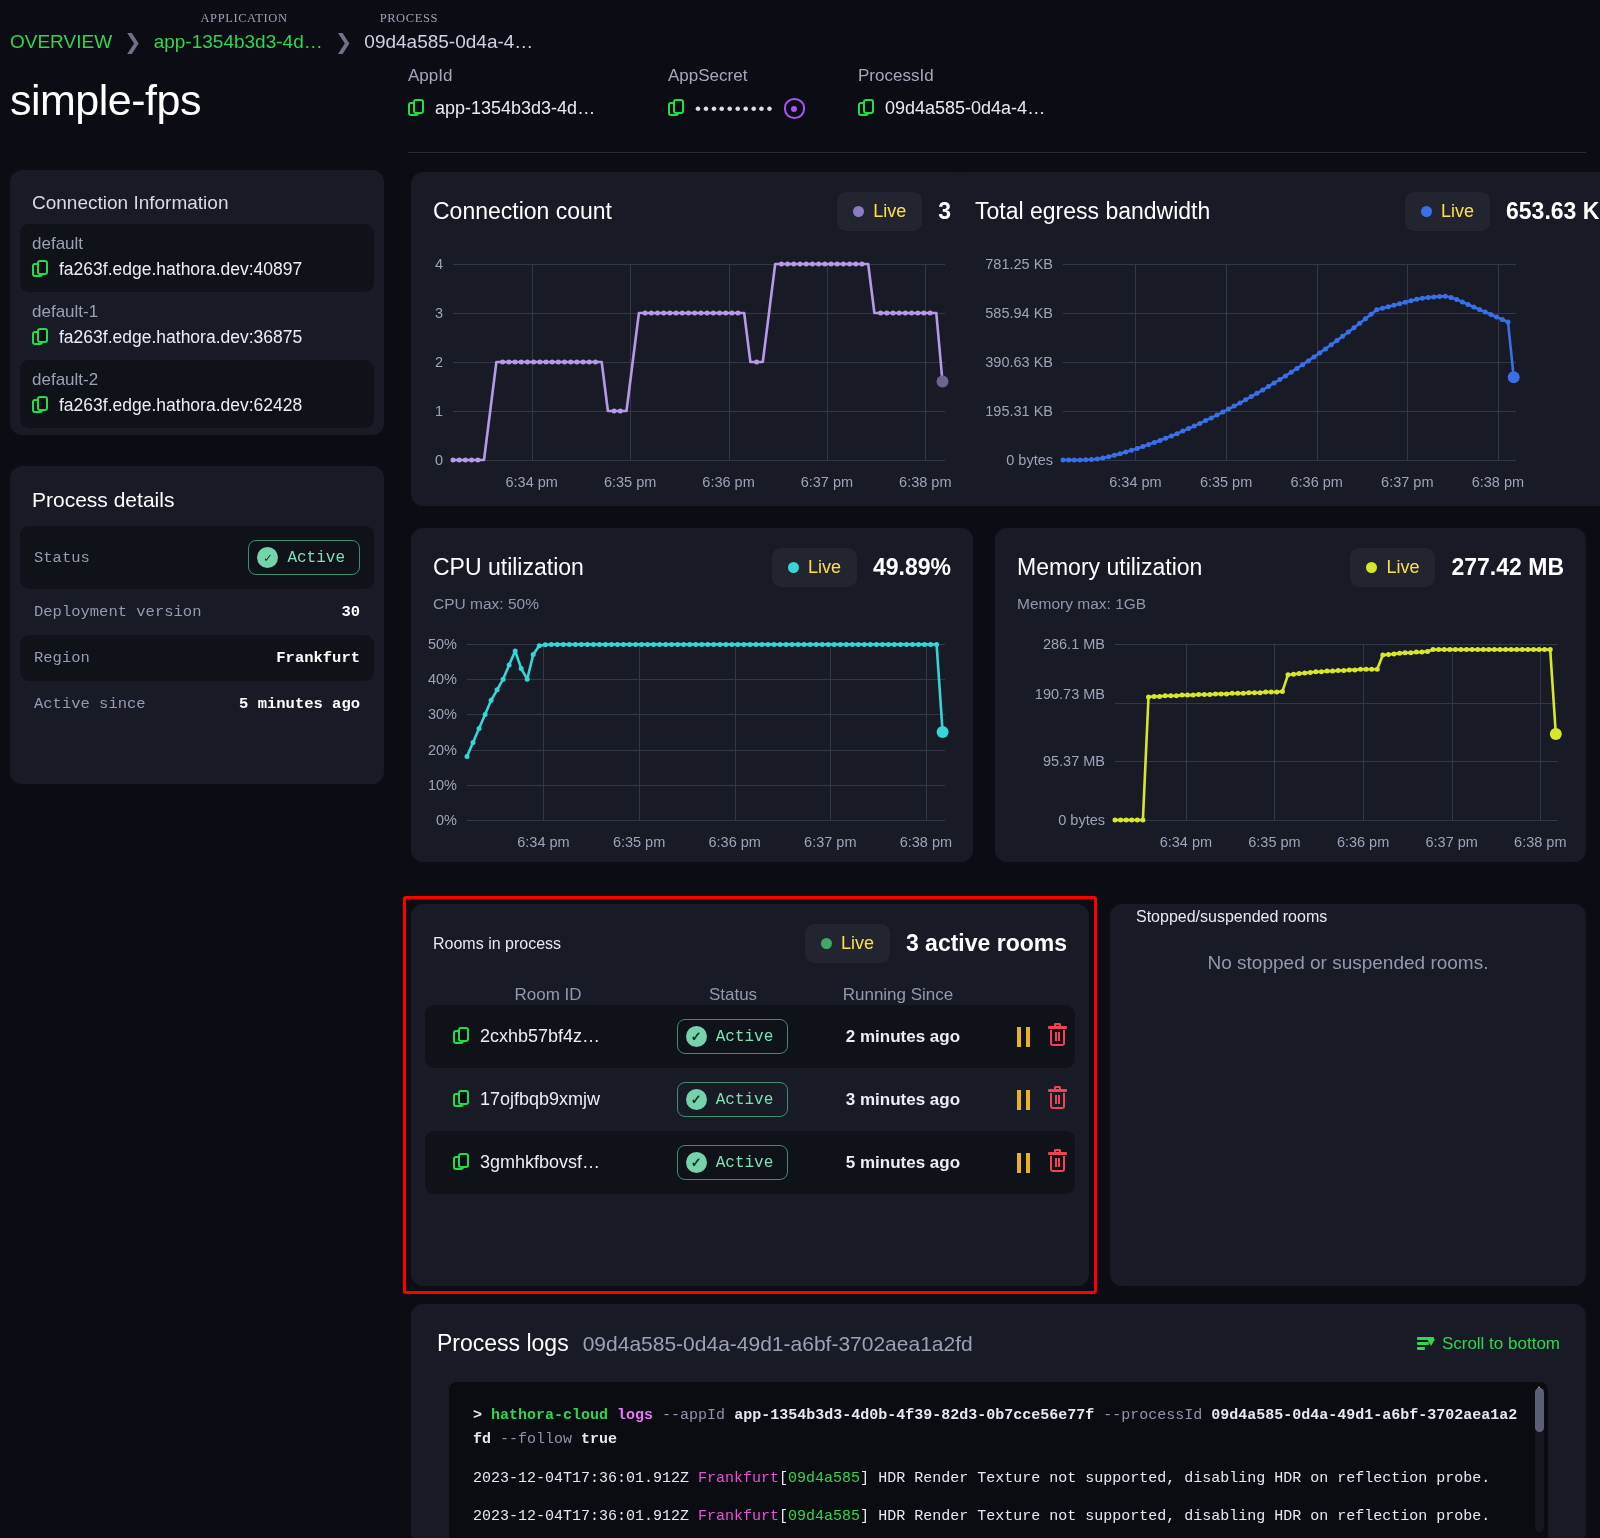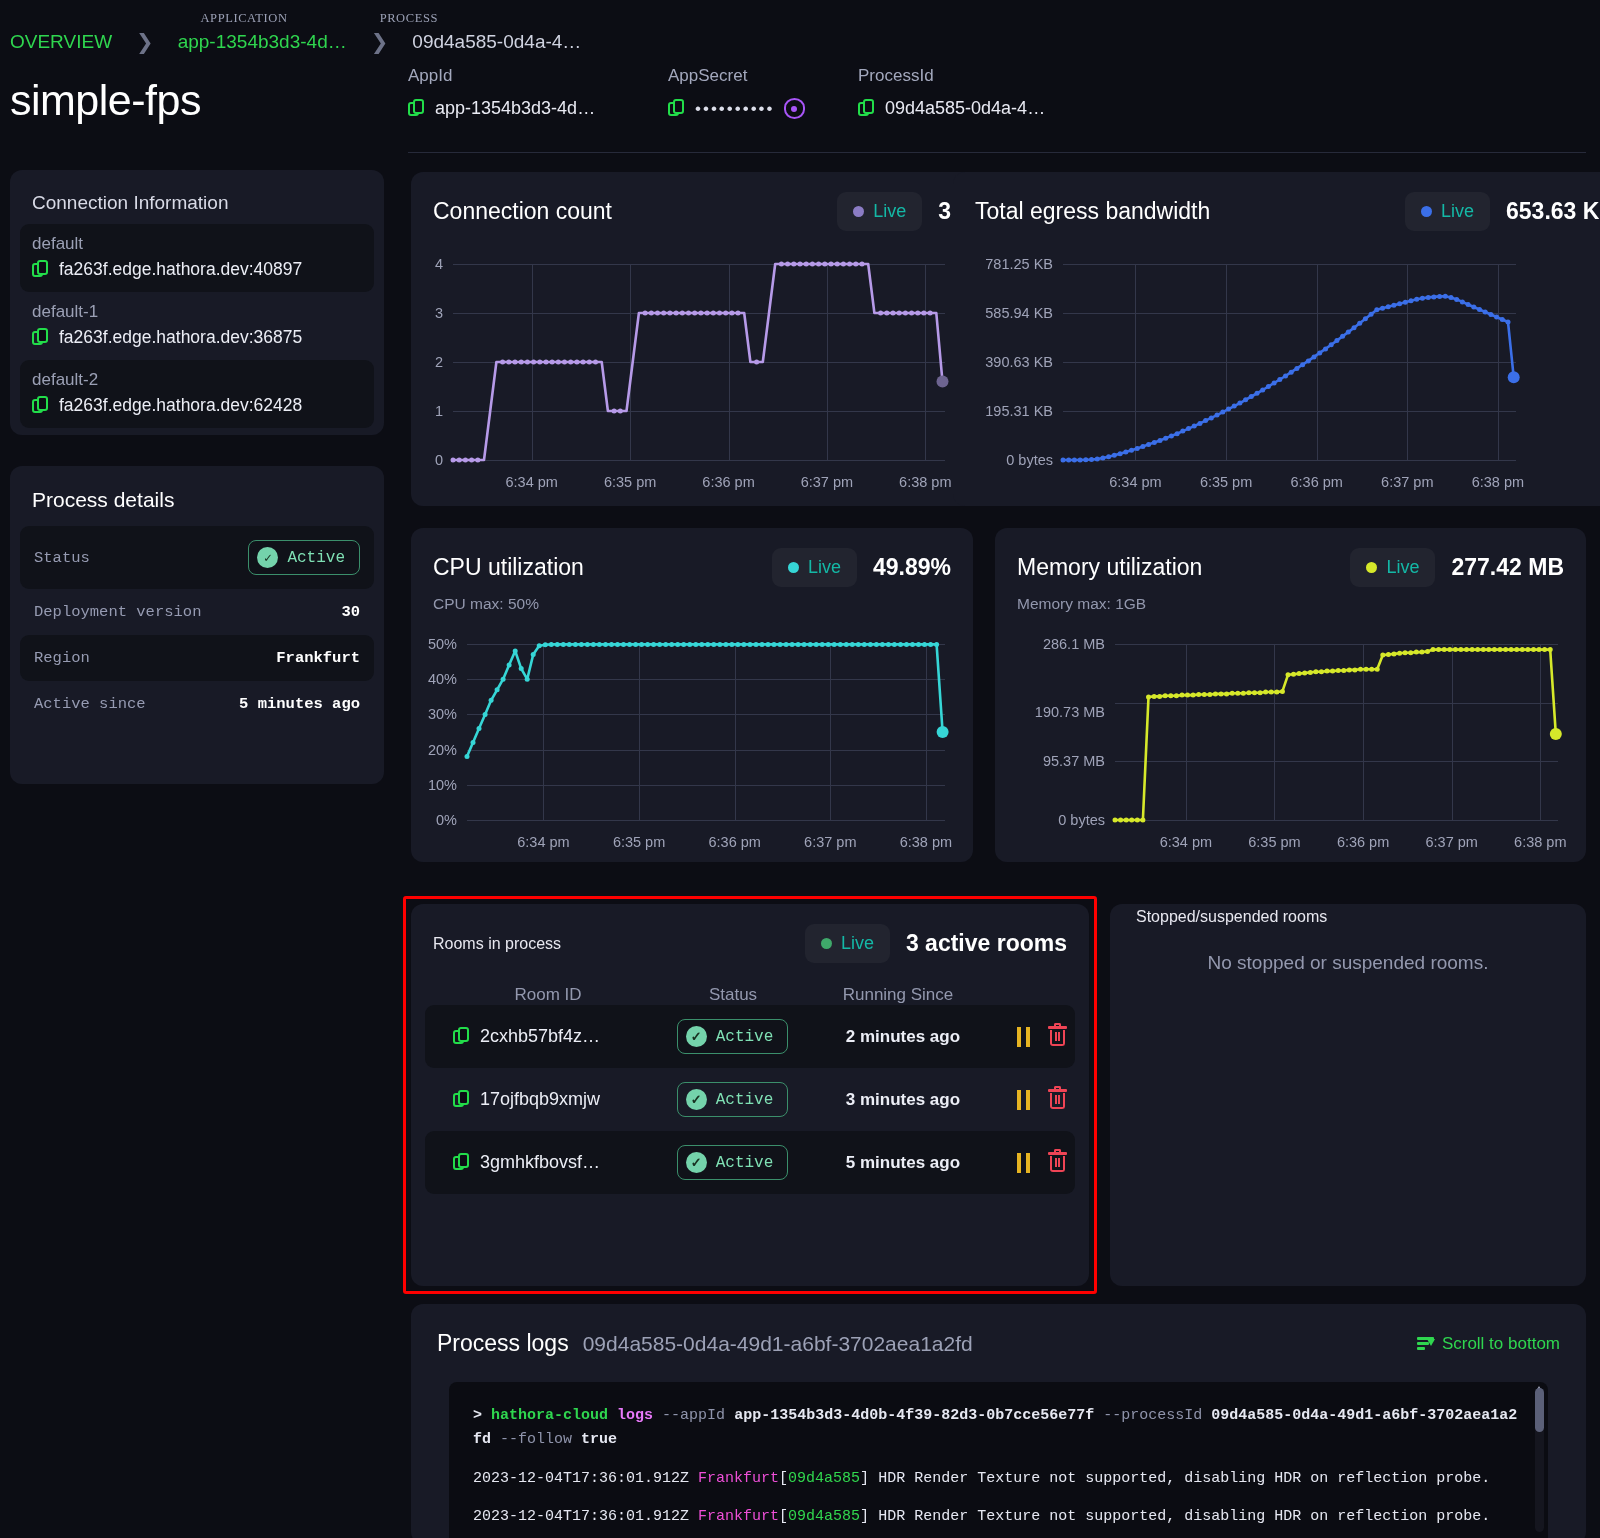--- a/index.html
+++ b/index.html
@@ -11,21 +11,21 @@
     overflow: hidden;
   }
   .page { position: relative; width: 1600px; height: 1538px; }
 
   
   .crumbs { position:absolute; left:10px; top:6px; }
   .crumb-labels { display:flex; align-items:flex-end; height:20px; }
   .crumb-cap { font-size:12.5px; letter-spacing:.6px; color:#9ba0b5;font-family:Liberation Serif, serif; }
   .crumb-cap.app { margin-left:120px; }
   .crumb-cap.proc { margin-left:92px; }
-  .crumb-row { display:flex; align-items:center; gap:24px; margin-top:4px; font-size:19px; }
+  .crumb-row { display:flex; align-items:center; gap:12px; margin-top:4px; font-size:19px; }
   .crumb-green { color:#2fd64f; }
   .crumb-dim { color:#cfd2e0; }
   .chev { color:#6d7288; font-size:21px; font-weight:300; }
 
   
   .title { position:absolute; left:10px; top:76px; font-size:43px; font-weight:400; letter-spacing:-.5px; color:#ffffff; }
   .meta { position:absolute; left:408px; top:66px; display:flex; gap:0; }
   .meta-col { }
   .meta-col.c1 { width:260px; }
   .meta-col.c2 { width:190px; }
@@ -62,21 +62,21 @@
   .pill-active { display:inline-flex; align-items:center; gap:9px; border:1px solid #3b8f6b; border-radius:8px; padding:6px 14px 6px 8px; }
   .pill-active .chk { width:21px; height:21px; border-radius:50%; background:#74d3ab; color:#17301f; font-size:13px; display:flex; align-items:center; justify-content:center; font-weight:bold;}
   .pill-active .txt { color:#7fe0b4; font-size:16px; font-family:"Liberation Mono", monospace; }
 
   
   .card { position:absolute; background:#181a26; border-radius:12px; }
   .card .hdr { display:flex; align-items:center; padding:20px 22px 0 22px; }
   .card .ctitle { font-size:23px; color:#ffffff; font-weight:400; }
   .live { margin-left:auto; display:flex; align-items:center; gap:9px; background:#22242f; border-radius:9px; padding:9px 16px; }
   .live b { width:11px; height:11px; border-radius:50%; display:block; }
-  .live span { font-size:18px; color:#14b8a6; font-weight:400; }
+  .live span { font-size:18px; color:#fde047; font-weight:400; }
   .cval { font-size:23px; color:#ffffff; font-weight:bold; margin-left:16px; white-space:nowrap; }
   .submax { font-size:15.5px; color:#9297ad; padding:8px 22px 0 22px; }
   .plot { position:relative; }
   .ytick { position:absolute; right:0; transform:translateY(-50%); font-size:14.5px; color:#9fa3b8; white-space:nowrap; }
   .xtick { position:absolute; transform:translateX(-50%); font-size:14.5px; color:#9fa3b8; white-space:nowrap; }
   .grid-h { position:absolute; height:1px; background:#33374a; }
   .grid-v { position:absolute; width:1px; background:#33374a; }
   svg.series { position:absolute; overflow:visible; }
 
   
@@ -582,21 +582,21 @@
           <b style="background:#d6e82a"></b>
           <span>Live</span>
         </span>
       <span class="cval">277.42 MB</span>
     </div>
     <div class="submax">Memory max: 1GB</div>
     <div class="plot" id="plot3" style="position:absolute; left:0; top:88px; width:591px; height:246px;">
         <div class="grid-h" style="left: 120px; top: 28px; width: 443px;"></div>
         <div class="ytick" style="top: 28px; right: 481px;">286.1 MB</div>
         <div class="grid-h" style="left: 120px; top: 86.6667px; width: 443px;"></div>
-        <div class="ytick" style="top: 96px; right: 481px; text-align: center;">190.73 MB</div>
+        <div class="ytick" style="top: 78px; right: 481px; text-align: center;">190.73 MB</div>
         <div class="grid-h" style="left: 120px; top: 145.333px; width: 443px;"></div>
         <div class="ytick" style="top: 145.333px; right: 481px;">95.37 MB</div>
         <div class="grid-h" style="left: 120px; top: 204px; width: 443px;"></div>
         <div class="ytick" style="top: 204px; right: 481px;">0 bytes</div>
         <div class="grid-v" style="left: 190.88px; top: 28px; height: 176px;"></div>
         <div class="xtick" style="left: 190.88px; top: 218px;">6:34 pm</div>
         <div class="grid-v" style="left: 279.48px; top: 28px; height: 176px;"></div>
         <div class="xtick" style="left: 279.48px; top: 218px;">6:35 pm</div>
         <div class="grid-v" style="left: 368.08px; top: 28px; height: 176px;"></div>
         <div class="xtick" style="left: 368.08px; top: 218px;">6:36 pm</div>

